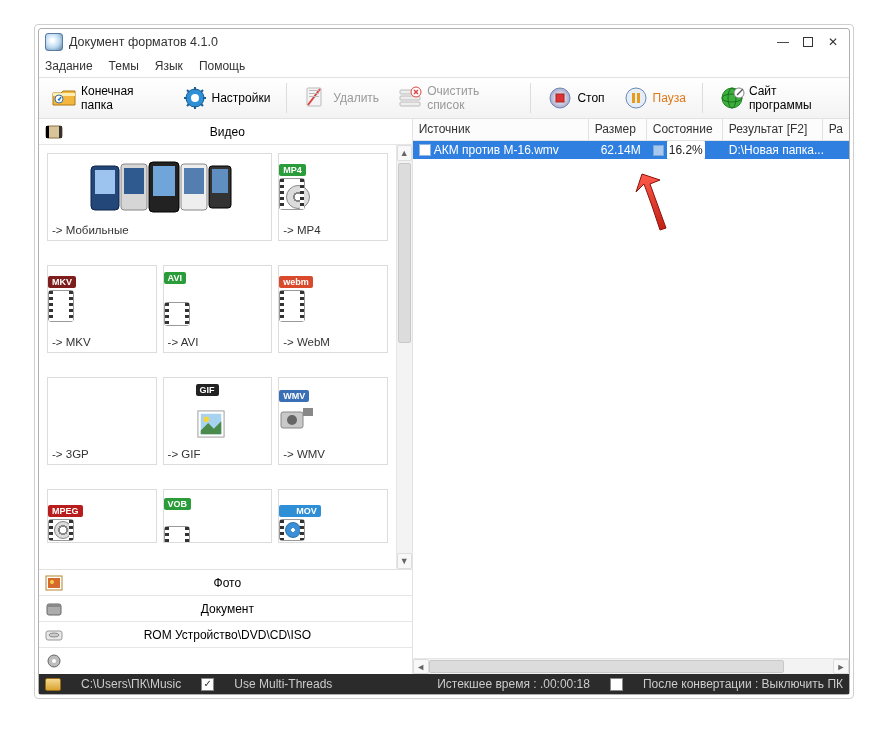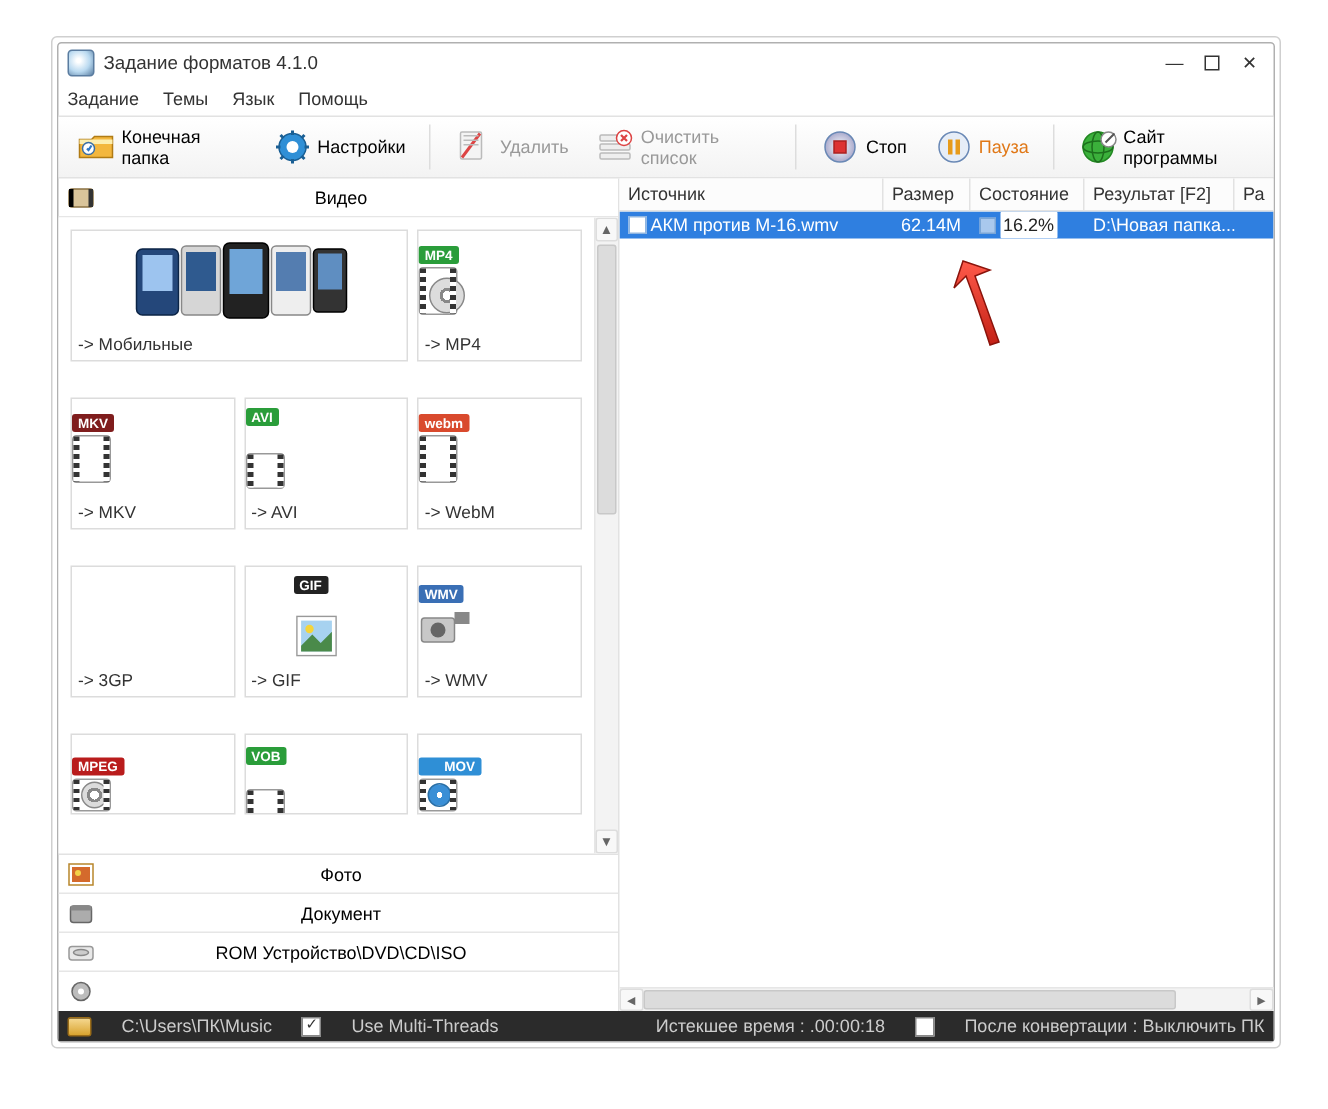--- a/index.html
+++ b/index.html
@@ -65,21 +65,21 @@
   .disc { width:24px; height:24px; border-radius:50%; background:radial-gradient(circle,#fff 0 3px,#888 3px 5px, #dcdcdc 5px 12px); border:1px solid #888; }
 </style>
 </head>
 <body>
 
 <div class="outer-shadow"></div>
 <div class="frame">
 
   <div class="titlebar">
     <div class="appicon"></div>
-    <span class="title">Задание форматов 4.1.0</span>
+    <span class="title">Документ форматов 4.1.0</span>
     <div class="winbtns">
       <span class="winbtn">—</span>
       <span class="winbtn" style="border:1px solid #333;width:10px;height:10px;"></span>
       <span class="winbtn">✕</span>
     </div>
   </div>
 
   <div class="menubar">
     <span>Задание</span>
     <span>Темы</span>

